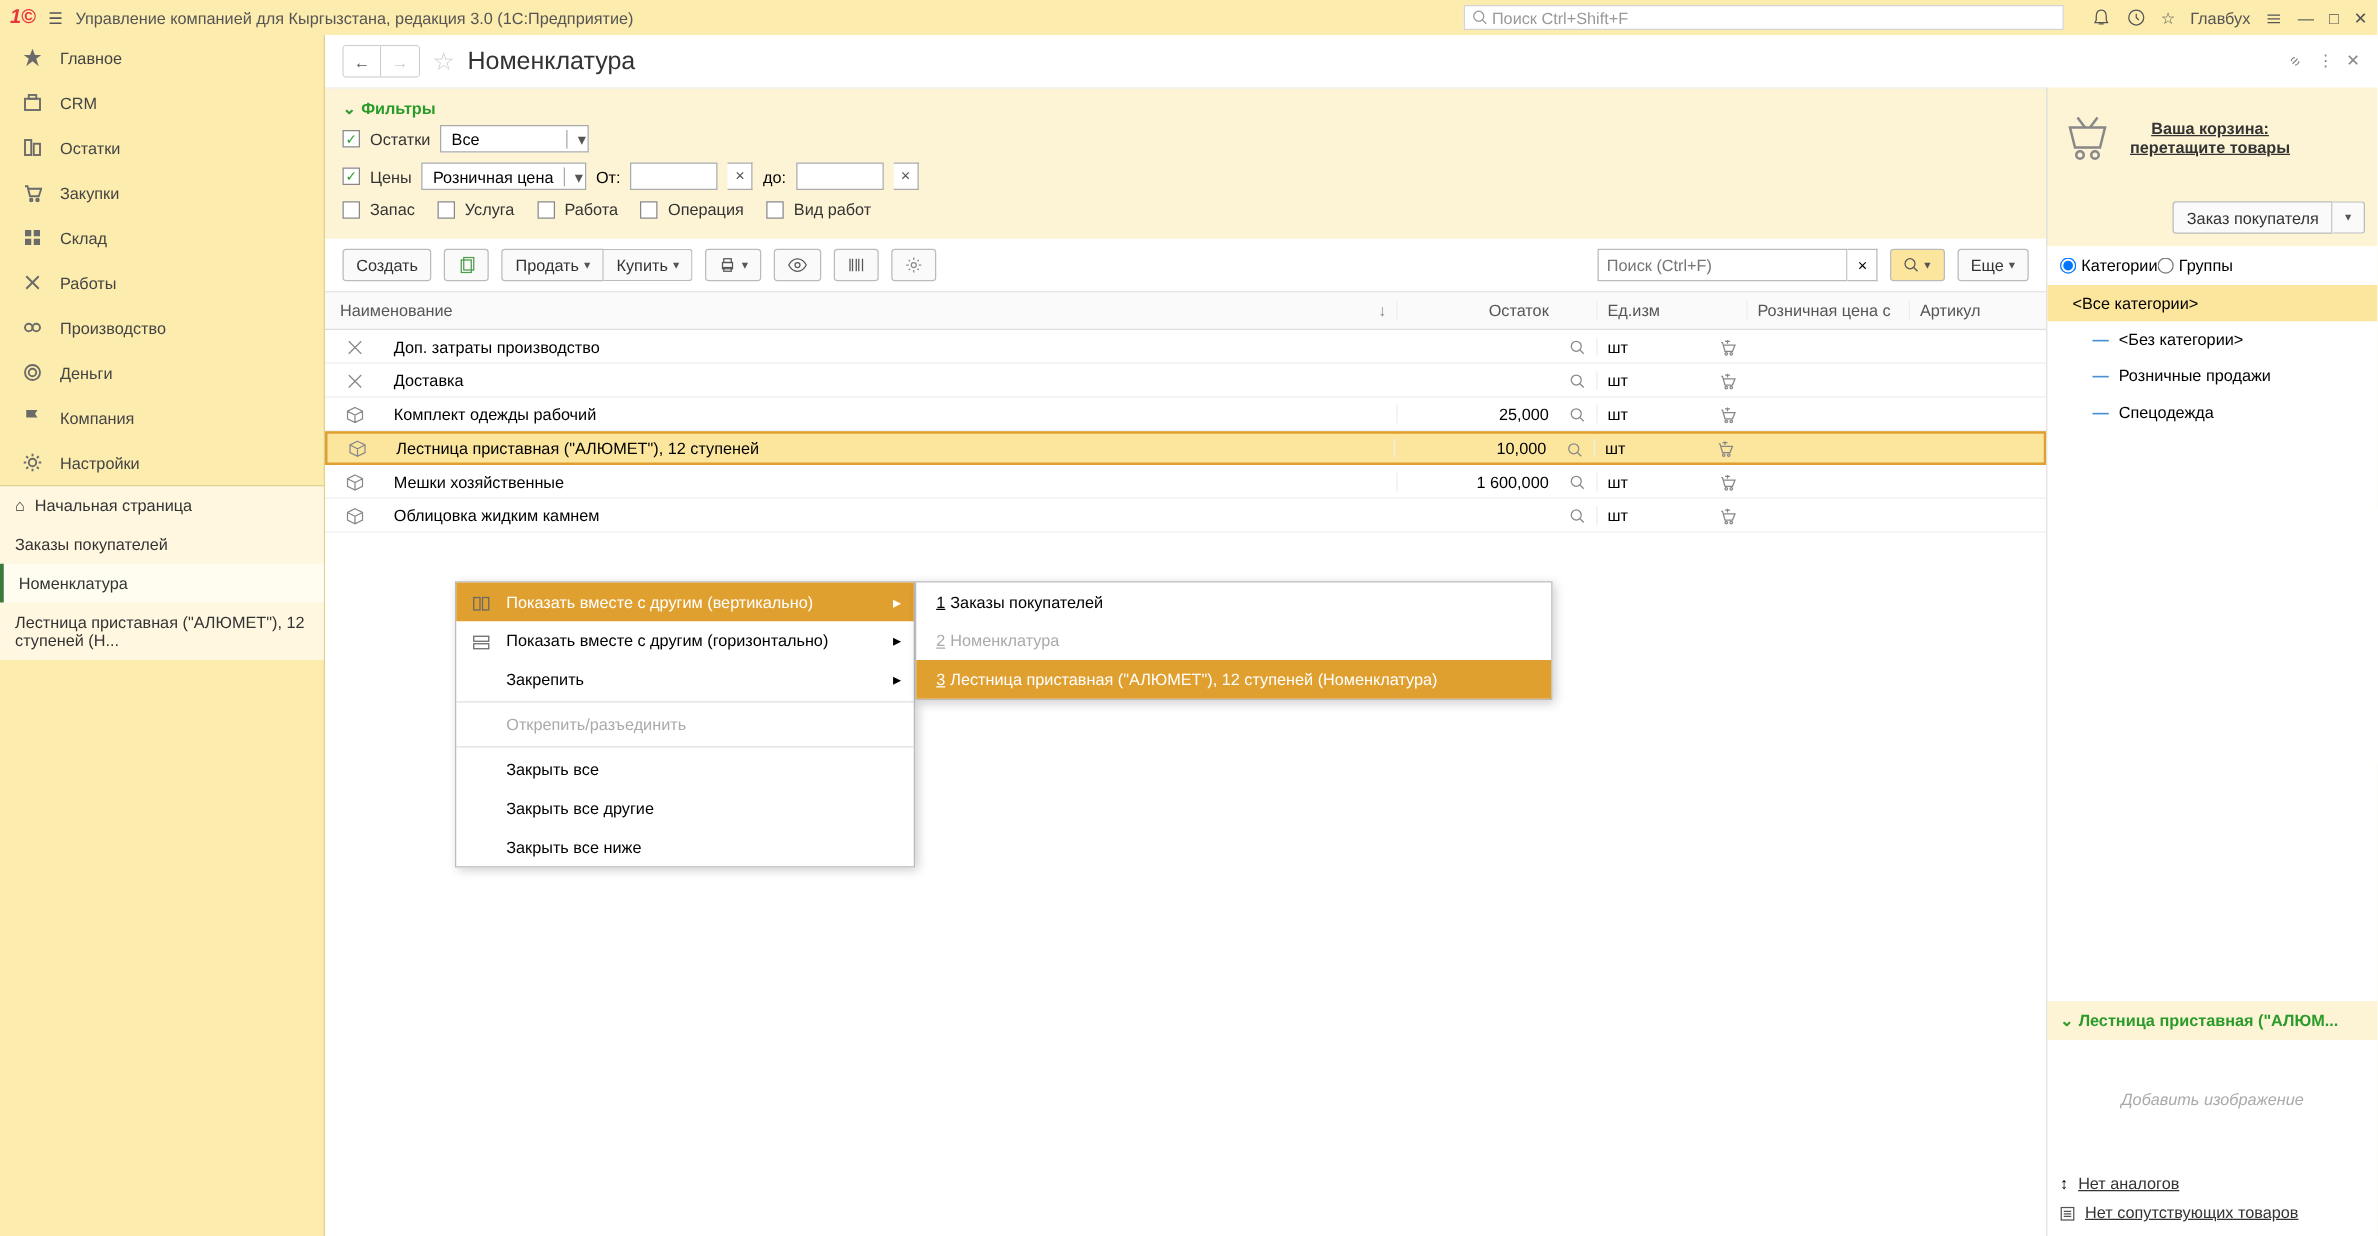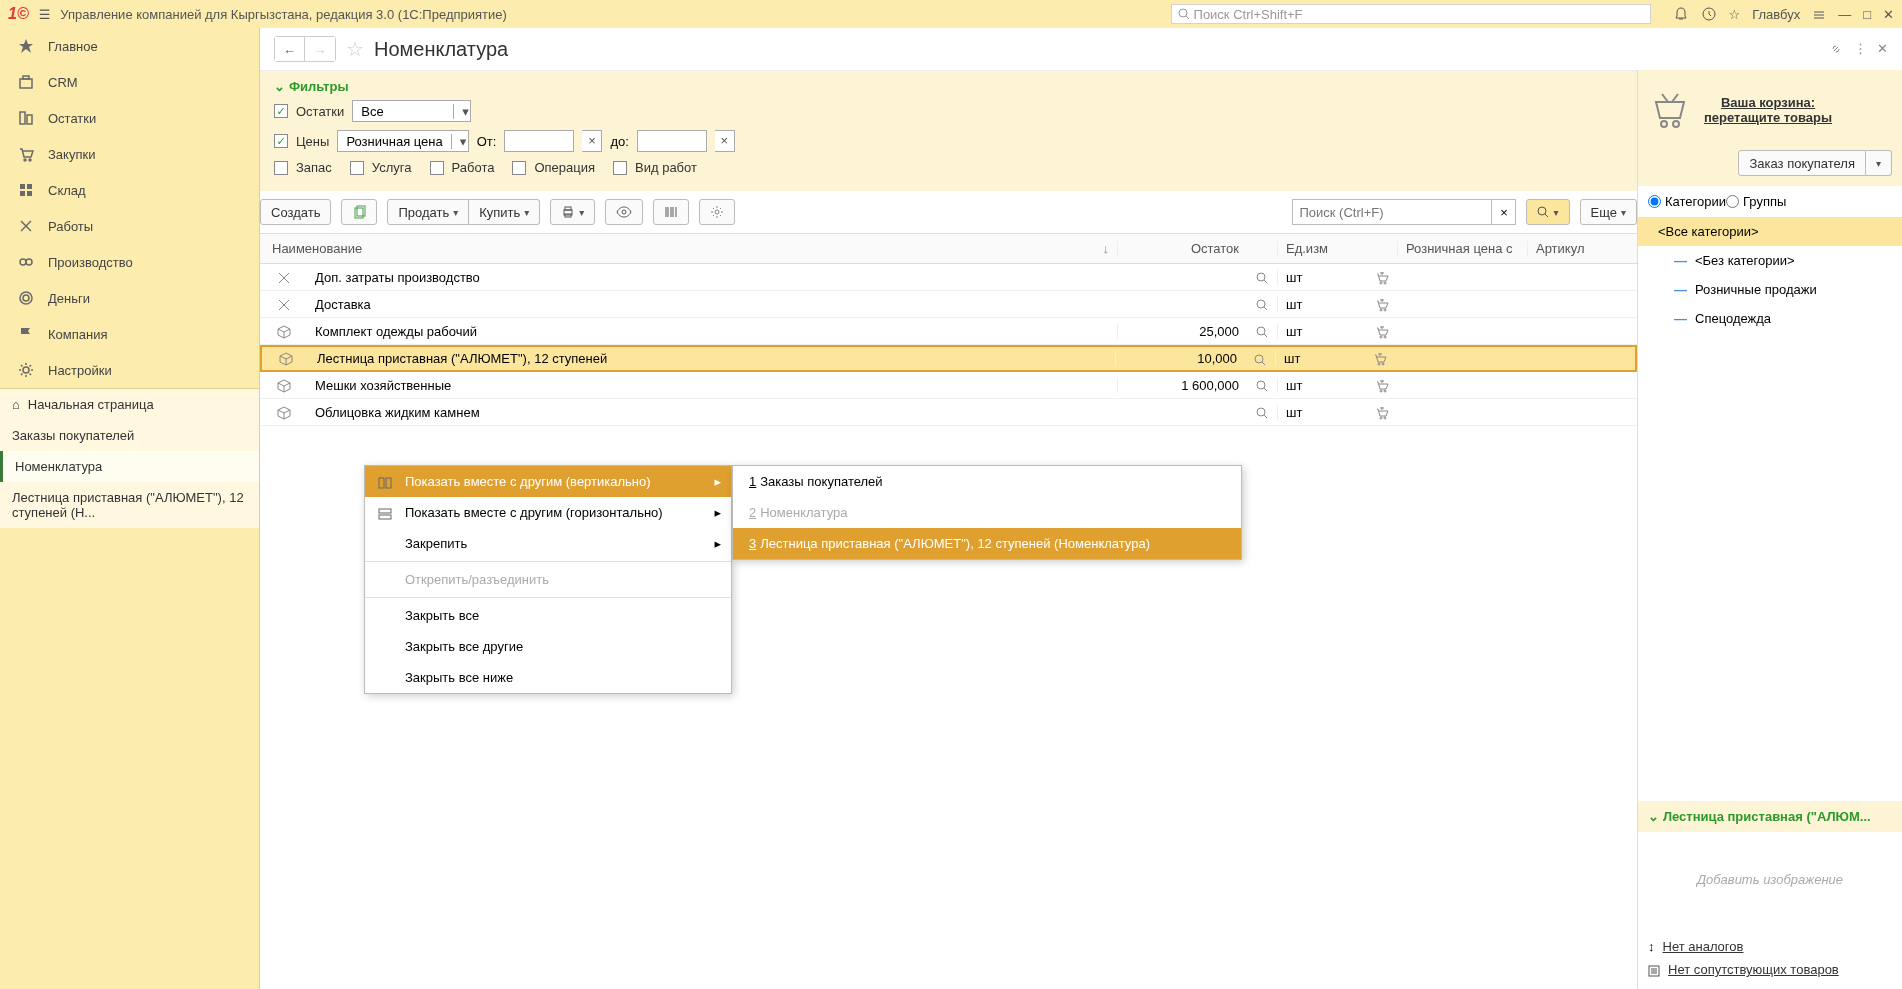--- a/index.html
+++ b/index.html
@@ -43,21 +43,21 @@
 .checkbox-green { width: 14px; height: 14px; border: 1px solid #888; background: #fff; display: inline-flex; align-items: center; justify-content: center; color: #2a9b2a; font-size: 11px; flex: none; }
 .checkbox-empty { width: 14px; height: 14px; border: 1px solid #888; background: #fff; flex: none; }
 .filter-label { color: #333; }
 .select-box { display: flex; align-items: center; border: 1px solid #aaa; background: #fff; height: 22px; }
 .select-box span { padding: 0 8px; }
 .select-box .dd { width: 16px; border-left: 1px solid #aaa; text-align: center; color: #555; cursor: pointer; }
 .small-input { width: 70px; height: 22px; border: 1px solid #aaa; background: #fff; }
 .clear-x { width: 20px; height: 22px; border: 1px solid #aaa; border-left: none; background: #fff; text-align: center; line-height: 20px; color: #555; cursor: pointer; }
 
 
-.toolbar { display: flex; align-items: center; gap: 10px; padding: 8px 0; }
+.toolbar { display: flex; align-items: center; gap: 10px; padding: 8px 14px; }
 .btn { height: 26px; border: 1px solid #bbb; background: #fafafa; border-radius: 3px; padding: 0 10px; display: inline-flex; align-items: center; gap: 4px; cursor: pointer; color: #333; }
 .btn .dd { color: #555; font-size: 10px; }
 .btn-group { display: flex; }
 .btn-group .btn { border-radius: 0; }
 .btn-group .btn:first-child { border-radius: 3px 0 0 3px; }
 .btn-group .btn:last-child { border-radius: 0 3px 3px 0; border-left: none; }
 .search-box { margin-left: auto; display: flex; }
 .search-box input { width: 200px; height: 26px; border: 1px solid #bbb; padding: 0 6px; color: #14532d; }
 .search-box .clear { width: 24px; border: 1px solid #bbb; border-left: none; background: #fff; cursor: pointer; }
 
@@ -74,21 +74,21 @@
 .table-row { display: flex; height: 27px; align-items: center; border-bottom: 1px solid #f0f0f0; }
 .table-row.selected { background: #fce69e; border: 2px solid #e0a030; }
 .row-icon { width: 24px; text-align: center; color: #888; }
 .sort-arrow { margin-left: auto; margin-right: 8px; color: #888; }
 
 
 .rightpanel { width: 265px; background: #fdf4d6; border-left: 1px solid #ddd; display: flex; flex-direction: column; }
 .cart-block { padding: 20px 10px; display: flex; gap: 12px; align-items: center; }
 .cart-icon { color: #888; }
 .cart-text { text-align: center; text-decoration: underline; color: #333; font-weight: bold; }
-.order-btn { margin: 0 10px 10px; }
+.order-btn { margin: 11px 10px 10px; }
 .order-btn .btn-group { float: right; }
 .radio-row { padding: 8px 10px; display: flex; gap: 0; background: #fff; }
 .radio-row label { display: flex; align-items: center; gap: 4px; }
 .cat-list { background: #fff; flex: 1; }
 .cat-item { padding: 7px 20px; display: flex; align-items: center; gap: 8px; }
 .cat-item.selected { background: #fce69e; }
 .cat-dash { color: #4a90d6; font-weight: bold; }
 .detail-head { background: #fdf4d6; padding: 8px 10px; color: #2a9b2a; font-weight: bold; display: flex; align-items: center; gap: 4px; }
 .detail-body { background: #fff; padding: 40px 10px; text-align: center; color: #aaa; font-style: italic; }
 .detail-links { background: #fff; padding: 8px 10px; }

